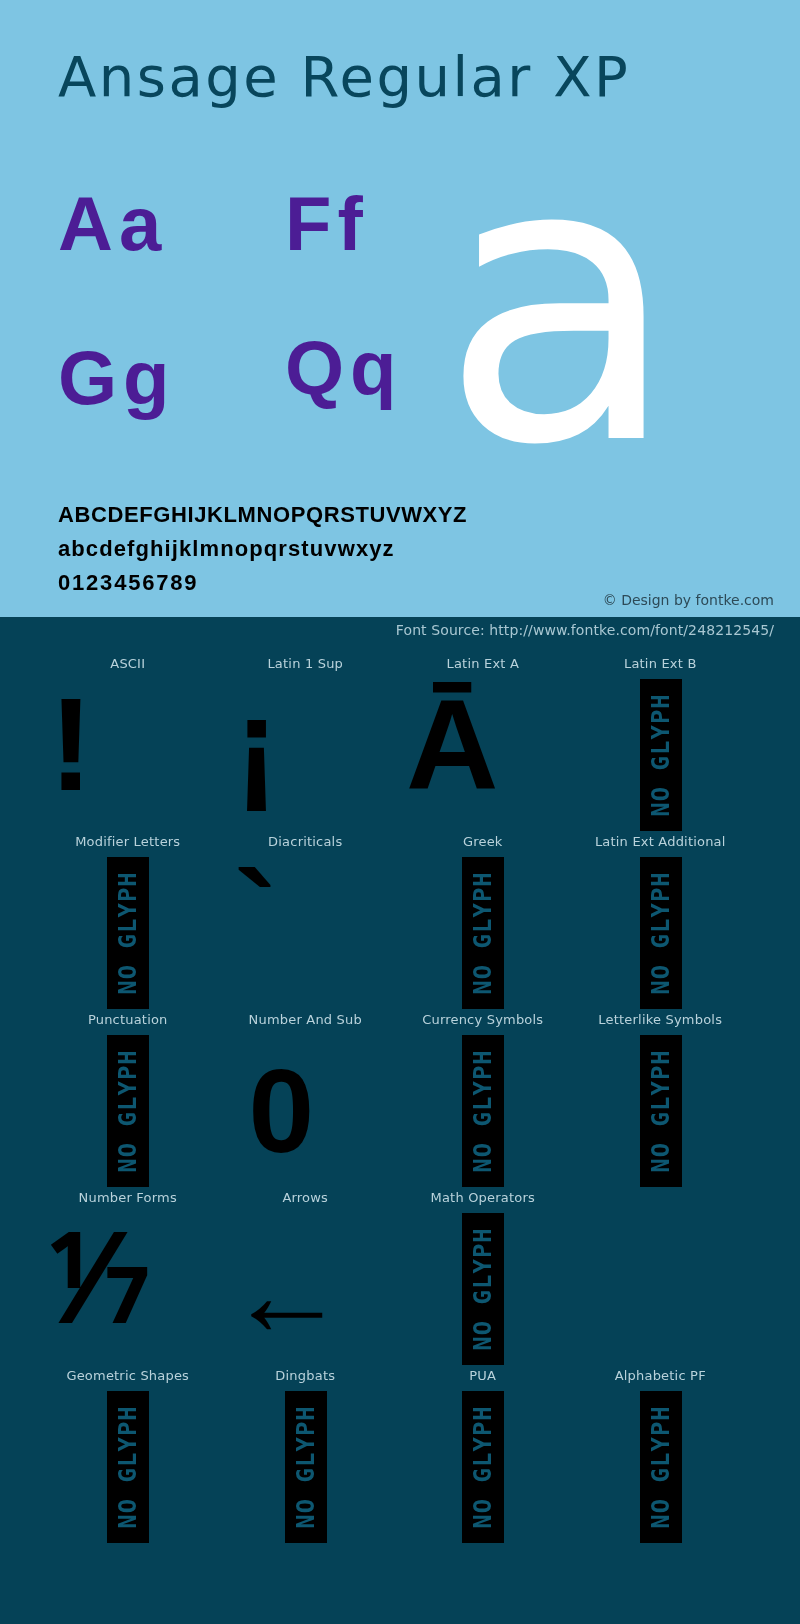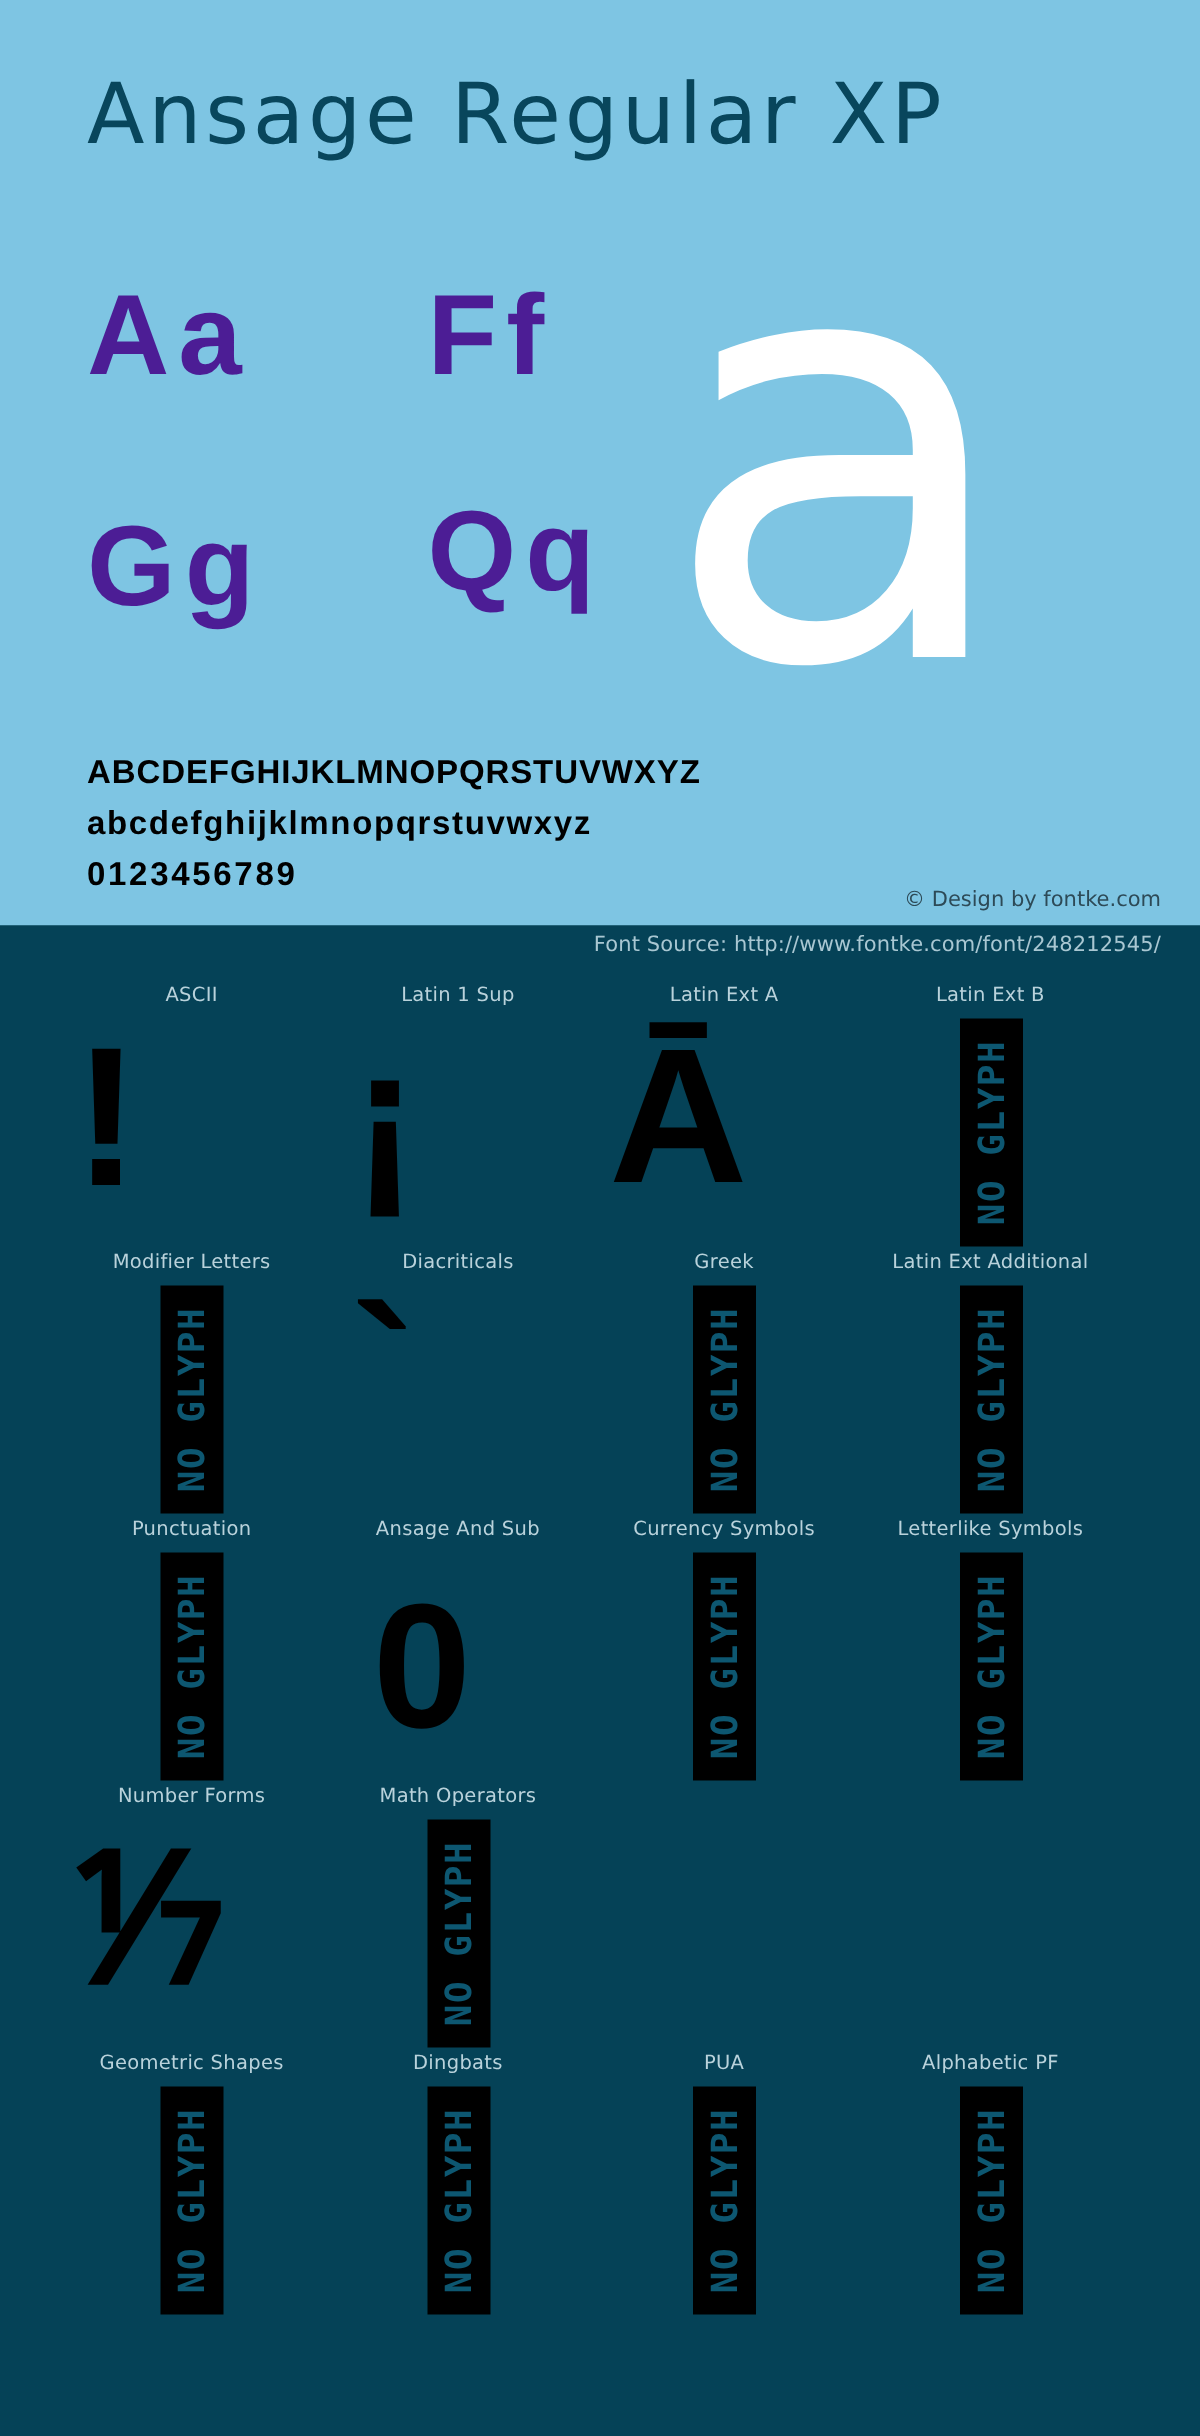--- a/index.html
+++ b/index.html
@@ -228,21 +228,21 @@
         <div class="grid-row">
           <div class="cell col0">
             <div class="cell-label">Punctuation</div>
             <div class="cell-glyph">
               <div class="noglyph">
                 <span>NO GLYPH</span>
               </div>
             </div>
           </div>
           <div class="cell col1">
-            <div class="cell-label">Ansage And Sub</div>
+            <div class="cell-label">Number And Sub</div>
             <div class="cell-glyph">
               <div class="glyph-text zero">0</div>
             </div>
           </div>
           <div class="cell col2">
             <div class="cell-label">Currency Symbols</div>
             <div class="cell-glyph">
               <div class="noglyph">
                 <span>NO GLYPH</span>
               </div>
@@ -257,20 +257,26 @@
             </div>
           </div>
         </div>
         <div class="grid-row">
           <div class="cell col0">
             <div class="cell-label">Number Forms</div>
             <div class="cell-glyph">
               <div class="glyph-text frac">⅐</div>
             </div>
           </div>
+          <div class="cell col1">
+            <div class="cell-label">Arrows</div>
+            <div class="cell-glyph">
+              <div class="glyph-text arrow">←</div>
+            </div>
+          </div>
           <div class="cell col2">
             <div class="cell-label">Math Operators</div>
             <div class="cell-glyph">
               <div class="noglyph">
                 <span>NO GLYPH</span>
               </div>
             </div>
           </div>
         </div>
         <div class="grid-row">

